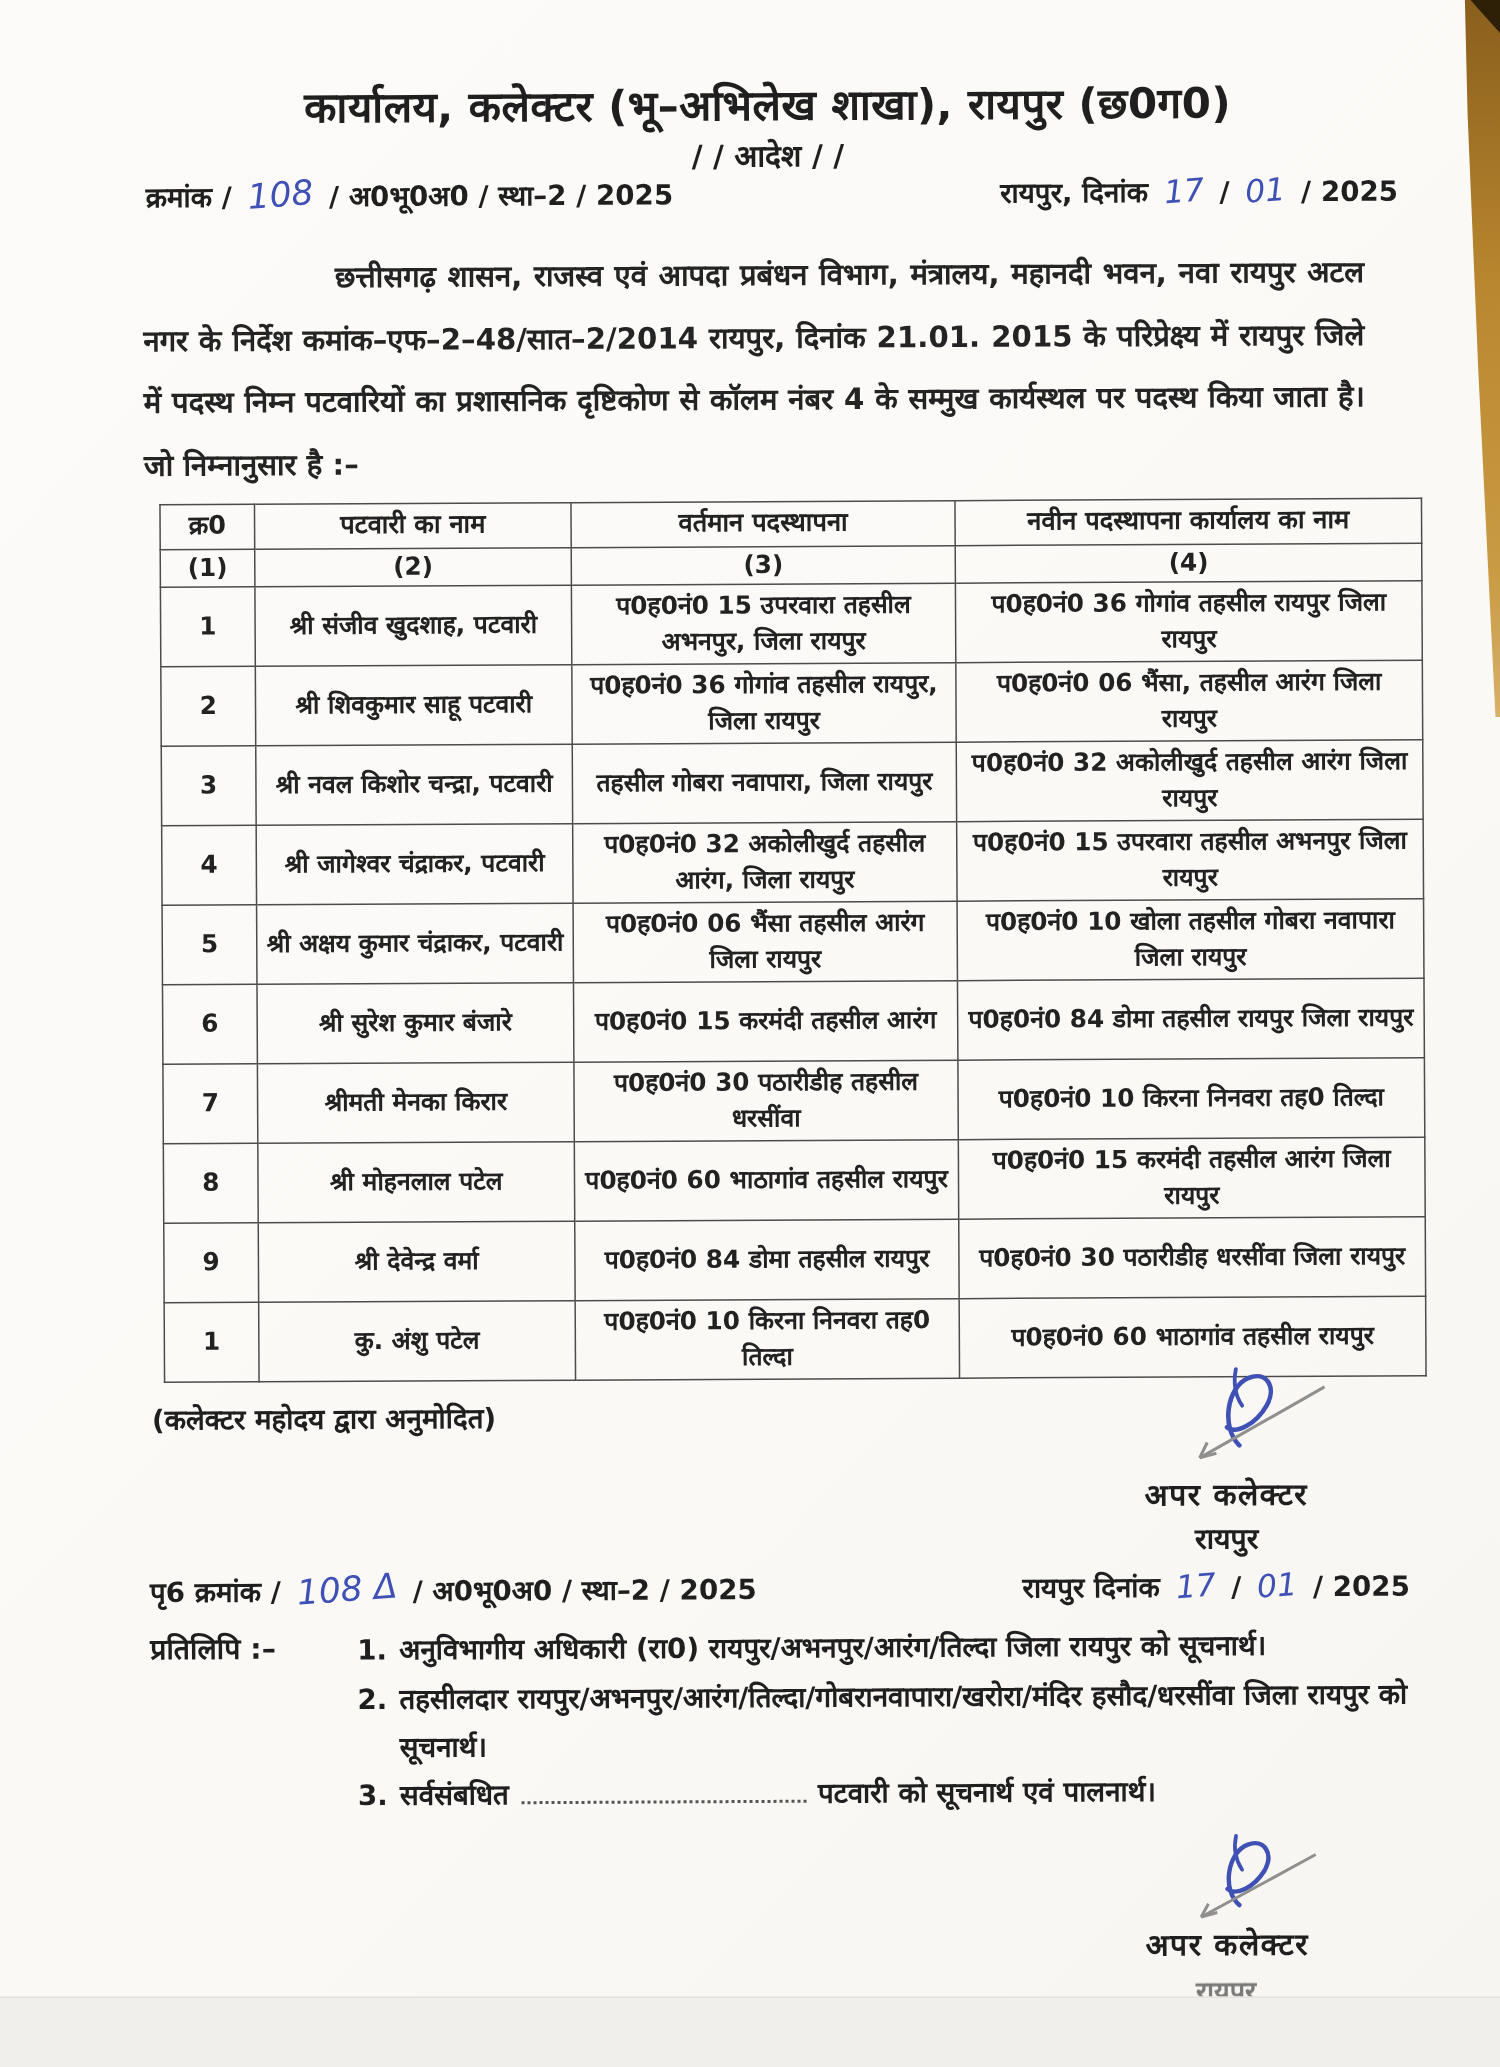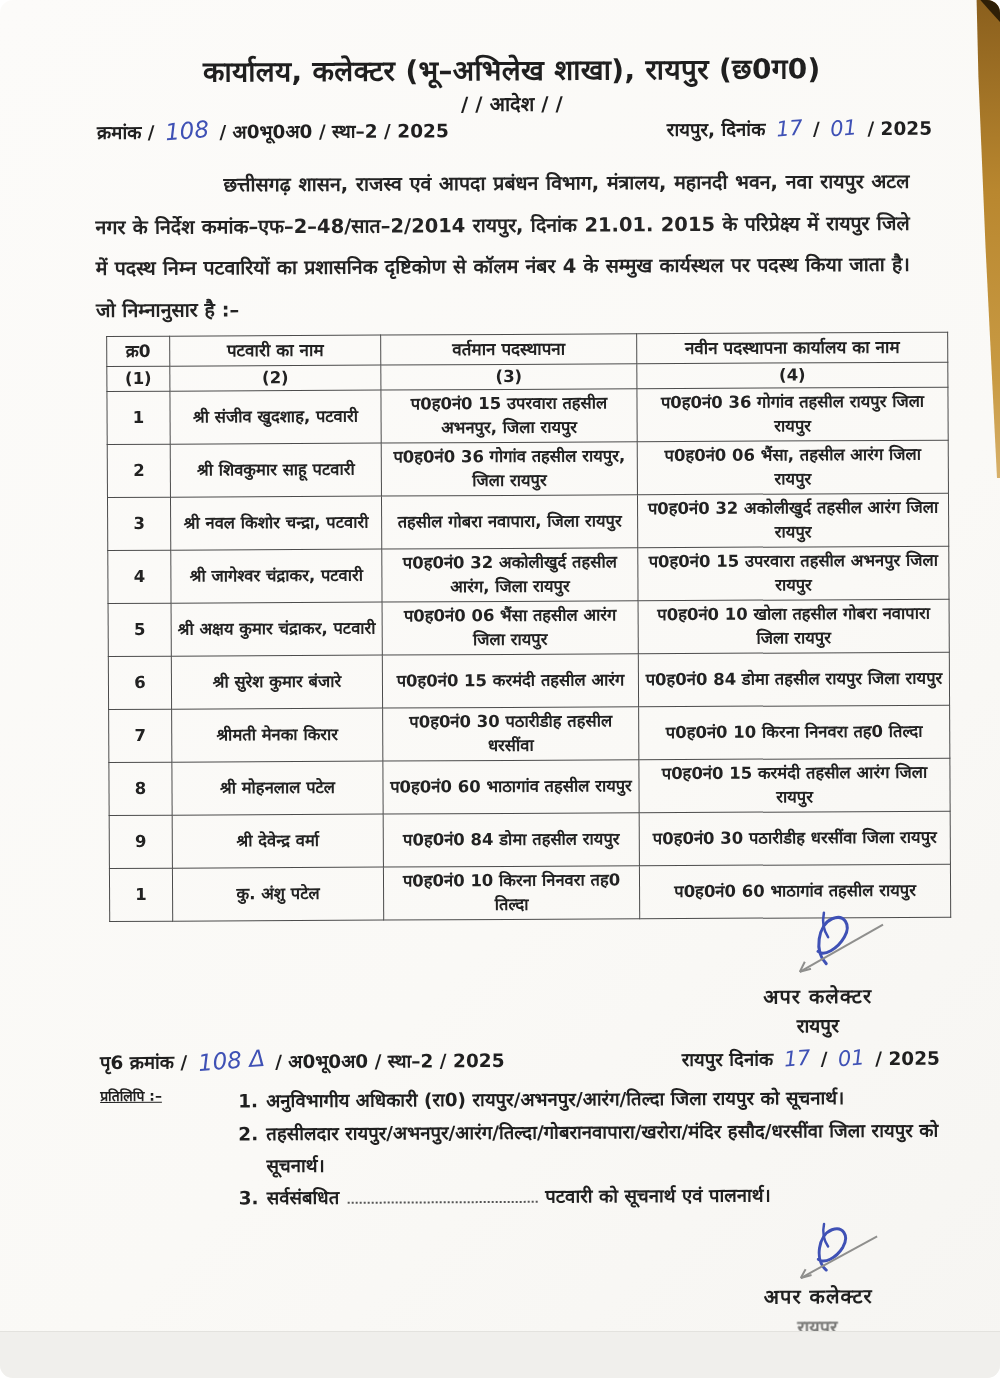--- a/index.html
+++ b/index.html
@@ -1,19 +1,19 @@
 <!DOCTYPE html>
 <html lang="hi"><head>
 <meta charset="utf-8">
 <style>
   html,body{margin:0;padding:0;background:#ffffff;}
   .screenshot{
     position:relative;width:1000px;height:1378px;overflow:hidden;
     background:linear-gradient(135deg,#fcfbf9 0%,#faf9f6 60%,#f6f5f2 100%);
-    font-family:"DejaVu Sans",sans-serif;color:#1f1f1f;border-radius:13px;
+    font-family:"DejaVu Sans",sans-serif;color:#1f1f1f;
   }
   .content{position:absolute;inset:0;transform:rotate(-0.3deg);}
   .abs{position:absolute;}
   
   .wood-wedge{position:absolute;right:0;top:0;width:30px;height:478px;
     background:linear-gradient(180deg,#8a5f1d 0%,#b9872f 40%,#c99b44 80%,#d7b06a 100%);
     clip-path:polygon(22% 0,100% 0,100% 100%,90% 100%,52% 52%,28% 16%);}
   .wood-dark{position:absolute;right:0;top:0;width:24px;height:22px;background:#2e1f07;
     clip-path:polygon(18% 0,100% 0,100% 100%,52% 42%);}
   .gray-band{position:absolute;left:0;bottom:0;width:1000px;height:46px;
@@ -42,21 +42,21 @@
   .num-row td{height:22px;padding:0 6px;font-weight:700;}
   .body-row td{height:48px;}
   
   .approval{top:932px;left:100px;font-size:18.5px;font-weight:700;line-height:1.55;}
   .sig-svg1{top:912px;left:782px;width:112px;height:72px;}
   .sig-desig1{top:984px;left:728px;width:176px;text-align:center;font-size:20px;font-weight:700;letter-spacing:1px;}
   .sig-place1{top:1014px;left:728px;width:176px;text-align:center;font-size:19px;font-weight:700;}
   
   .endorse-ref{top:1046px;left:98px;width:840px;display:flex;
     justify-content:space-between;align-items:baseline;font-size:18.5px;font-weight:700;}
-  .copy-label{top:1084px;left:98px;font-size:14px;font-weight:700;text-decoration:underline;}
+  .copy-label{top:1084px;left:98px;font-size:19px;font-weight:700;}
   .copy-items{top:1084px;left:236px;width:706px;font-size:18.5px;font-weight:600;}
   .copy-item{display:flex;line-height:1.72;margin-bottom:1px;}
   .copy-no{width:28px;flex:0 0 28px;}
   .copy-text{flex:1;}
   .dotted-line{display:inline-block;width:190px;border-bottom:2px dotted #555;
     height:14px;margin:0 8px;vertical-align:baseline;}
   .sig-svg2{top:1222px;left:780px;width:108px;height:70px;}
   .sig-desig2{top:1284px;left:726px;width:178px;text-align:center;font-size:20px;font-weight:700;letter-spacing:1px;}
   .sig-place2{top:1316px;left:764px;width:100px;text-align:center;font-size:18px;font-weight:700;
     color:#7a7a78;filter:blur(0.4px);}
@@ -161,20 +161,21 @@
           <td>1</td>
           <td>कु. अंशु पटेल</td>
           <td>प0ह0नं0 10 किरना निनवरा तह0 तिल्दा</td>
           <td>प0ह0नं0 60 भाठागांव तहसील रायपुर</td>
         </tr>
       </tbody>
         </table>
     </div>
 
     <div class="abs approval">
+      <div>(कलेक्टर महोदय द्वारा अनुमोदित)</div>
     </div>
 
     <svg class="abs sig-svg1" viewBox="0 0 110 70">
       <path d="M42,52 C30,40 34,14 48,8 C60,3 67,14 60,26 C53,38 40,45 34,40" fill="none" stroke="#3f51b5" stroke-width="3" stroke-linecap="round"></path>
       <path d="M40,2 C38,12 40,20 44,26" fill="none" stroke="#3f51b5" stroke-width="2.5" stroke-linecap="round"></path>
       <path d="M98,14 L16,60" stroke="#8f8f8d" stroke-width="2"></path>
       <path d="M16,60 l11,-3 M16,60 l5,-10" stroke="#8f8f8d" stroke-width="2" fill="none"></path>
     </svg>
     <div class="abs sig-desig1">अपर  कलेक्टर</div>
     <div class="abs sig-place1">रायपुर</div>

